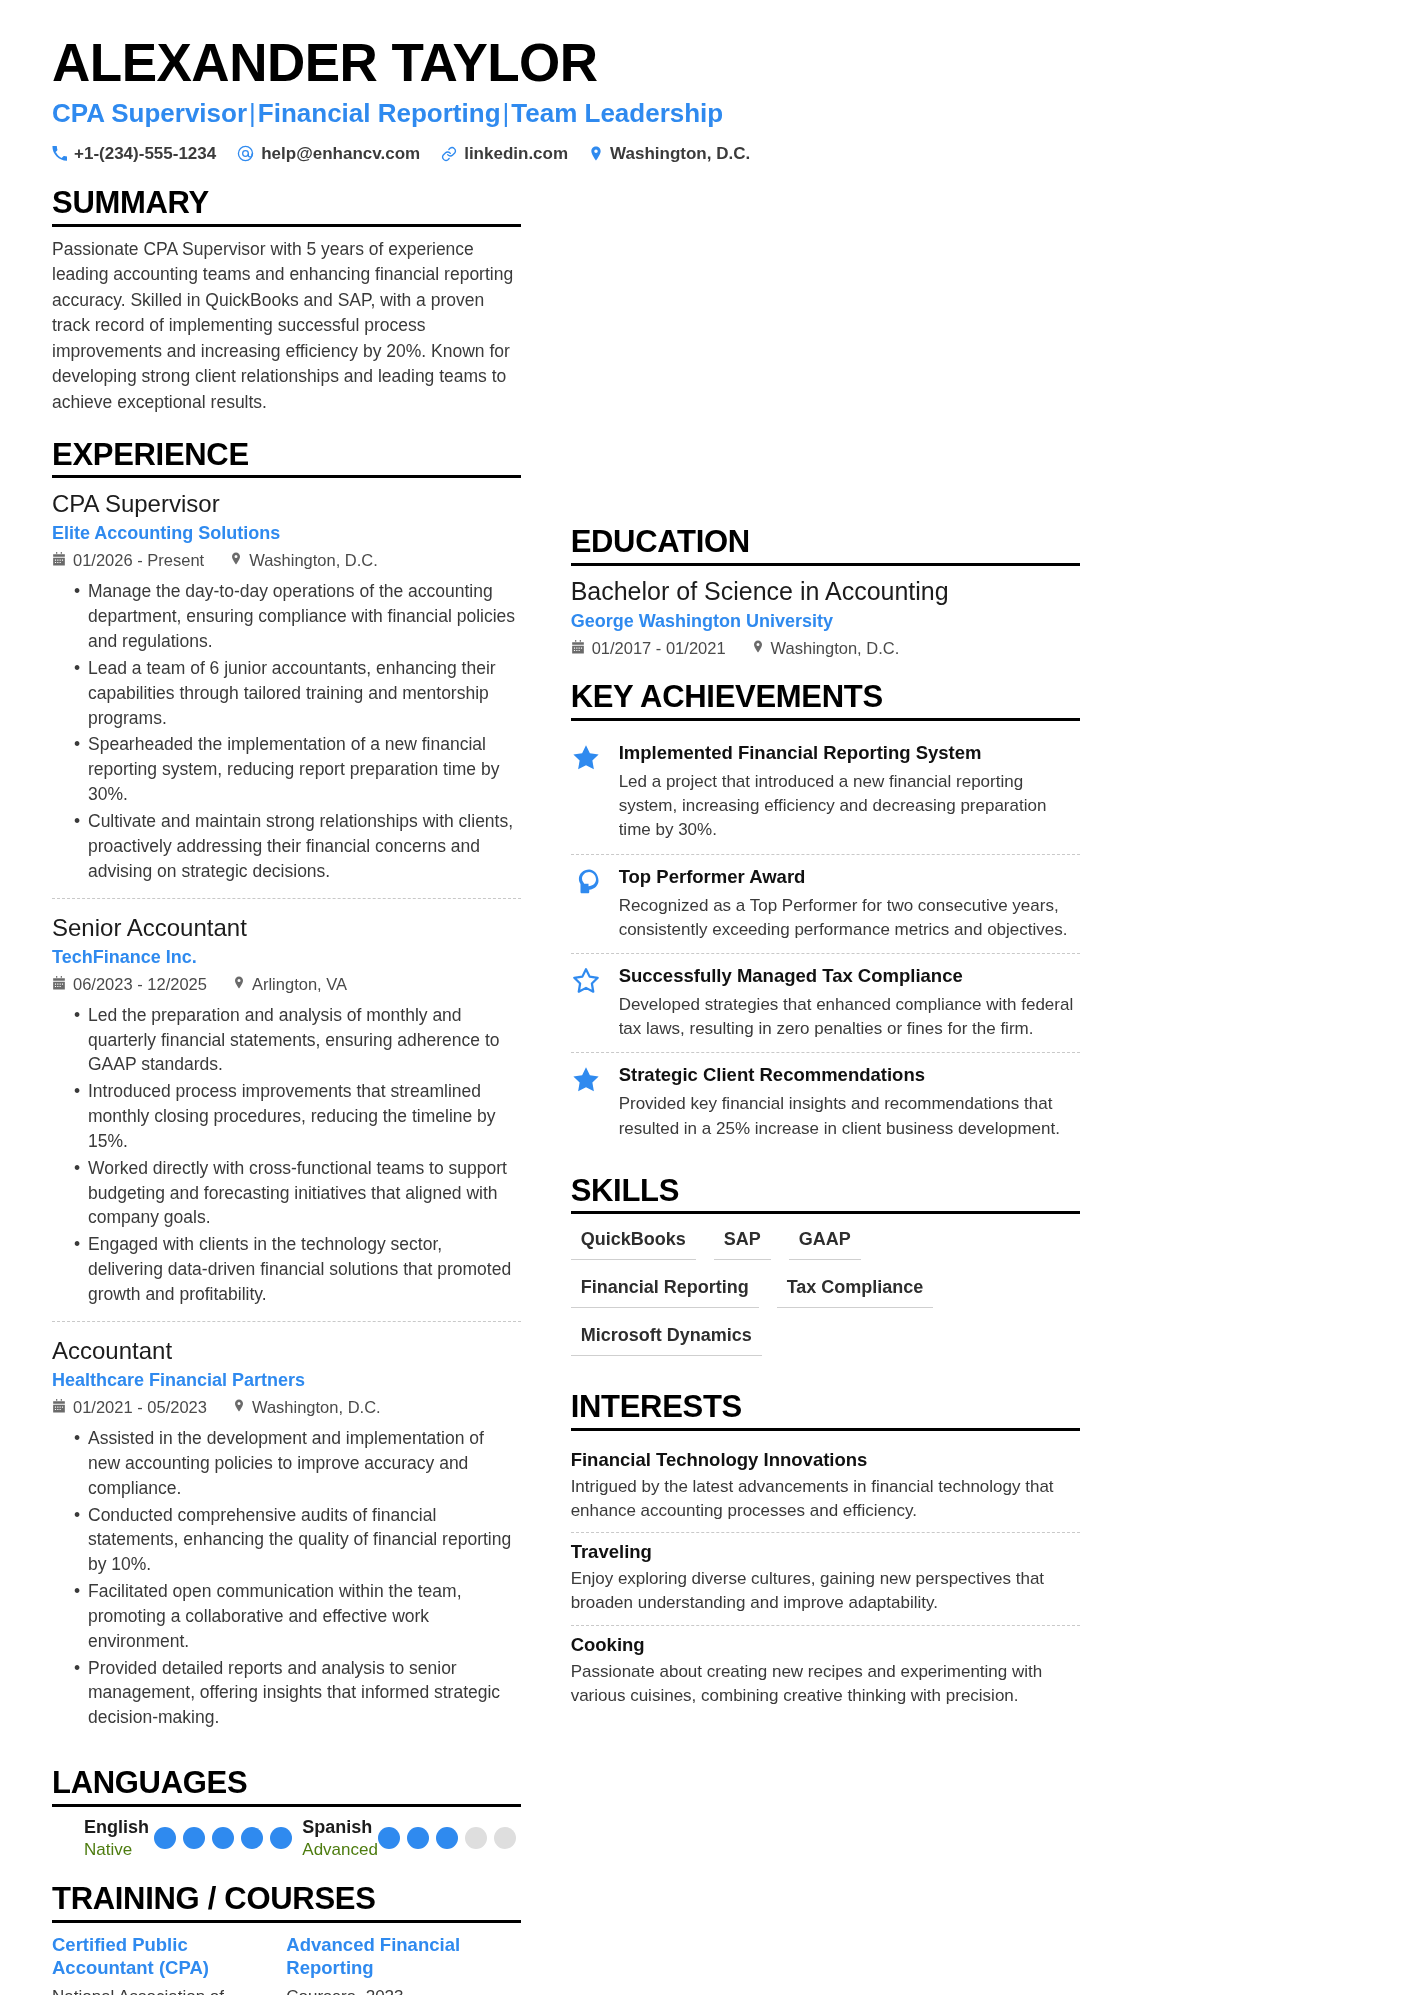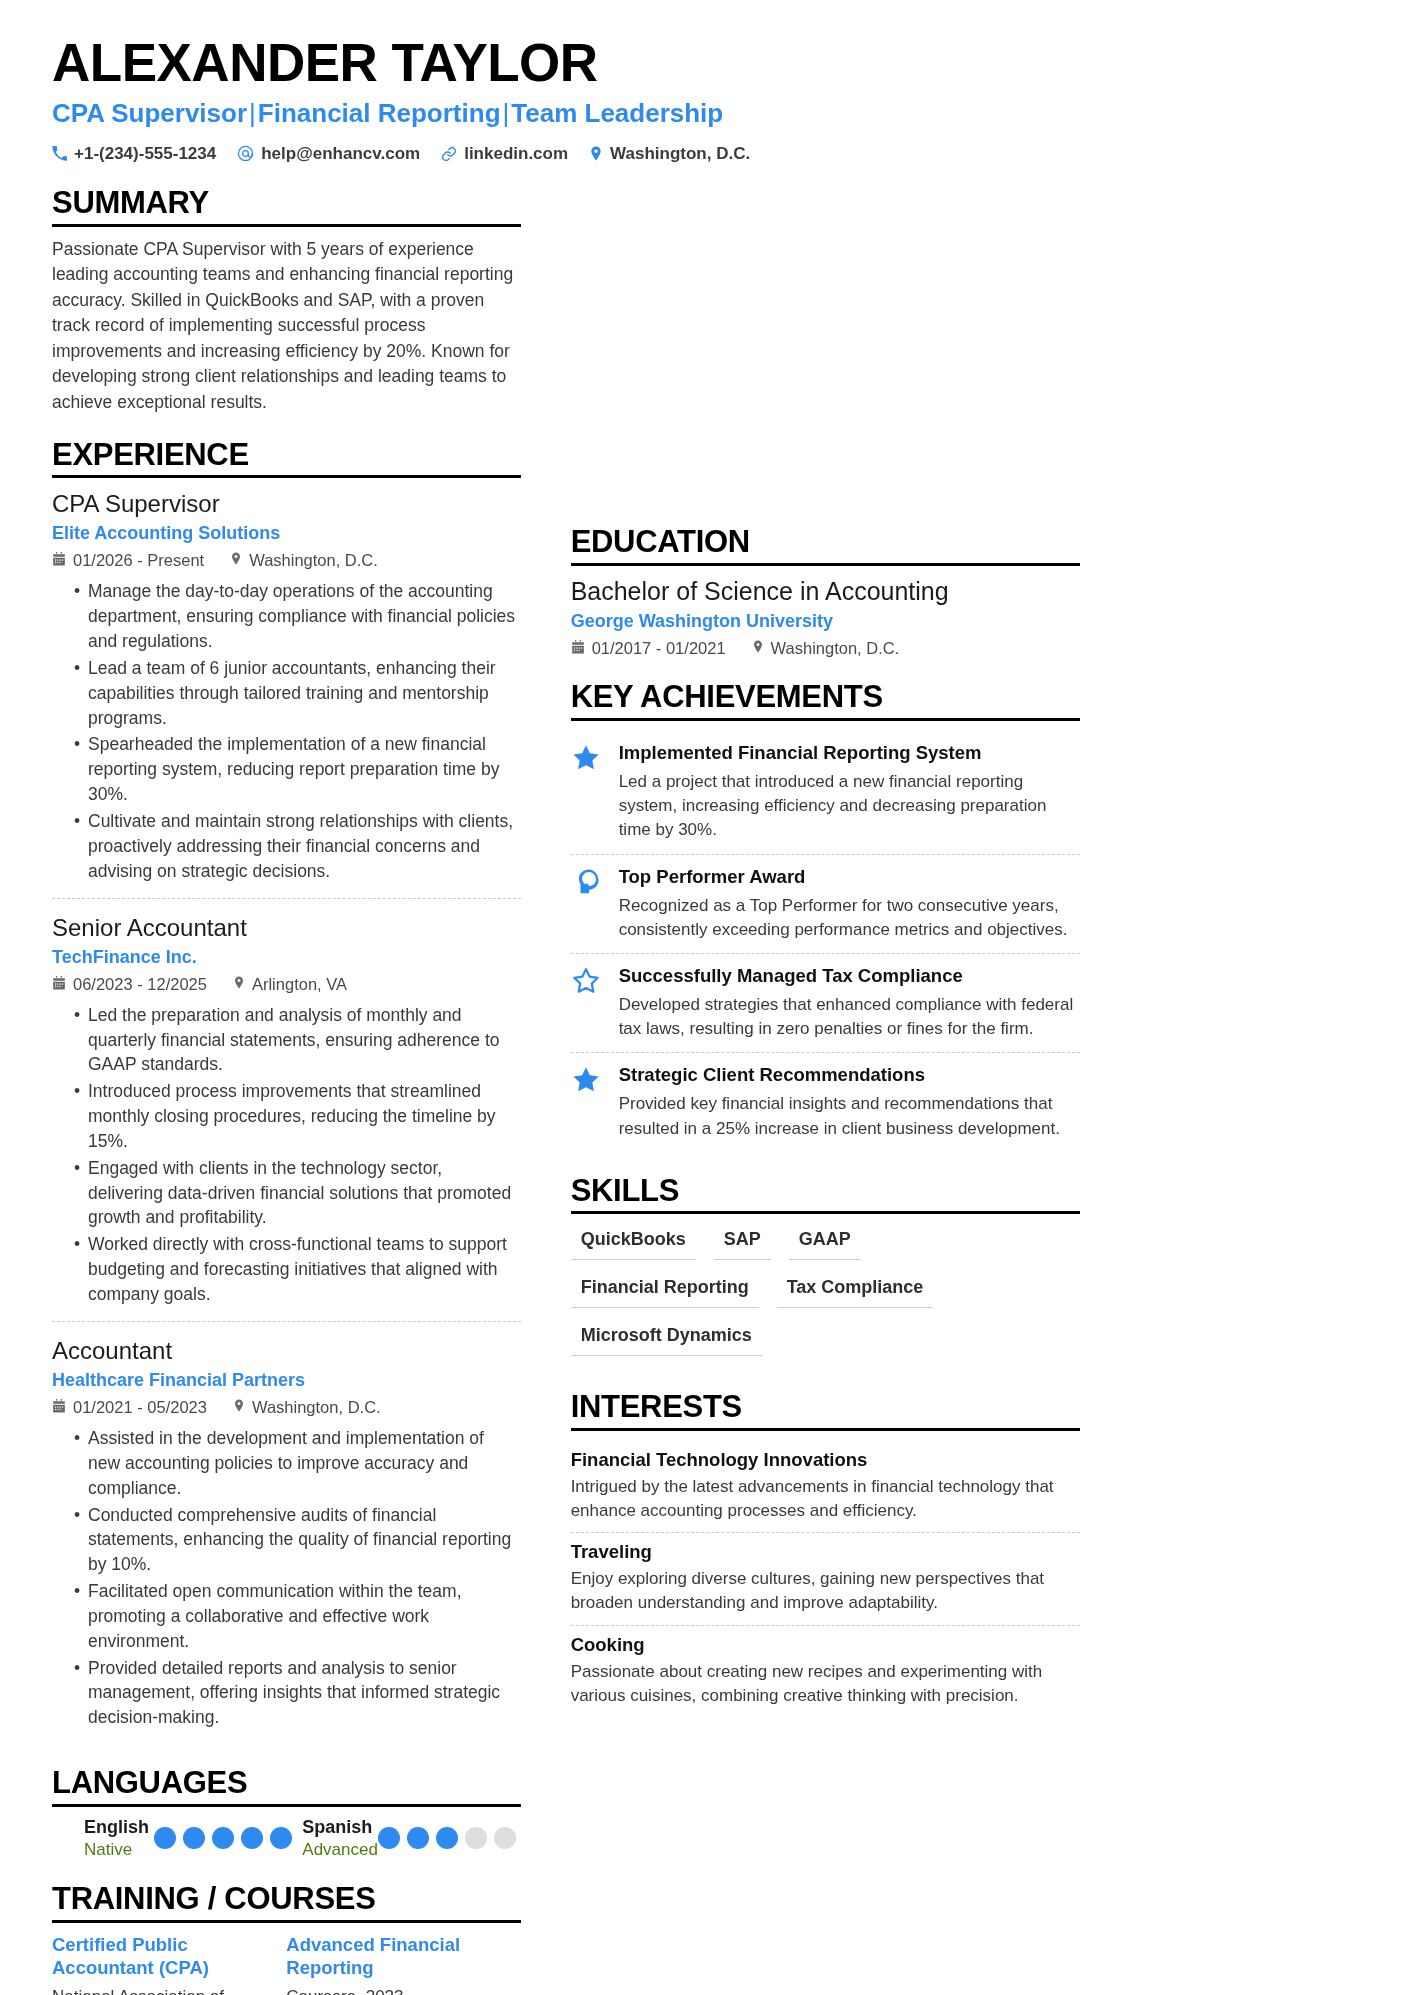--- a/index.html
+++ b/index.html
@@ -355,22 +355,22 @@
             <span class="m">
               <span><svg width="12" height="15" viewBox="0 0 24 24" fill="#6a6a6a">
                     <path d="M12 0C7.6 0 4 3.6 4 8c0 5.5 8 16 8 16s8-10.5 8-16c0-4.4-3.6-8-8-8zm0 11a3 3 0 1 1 0-6 3 3 0 0 1 0 6z"></path>
                   </svg></span>
               <span>Arlington, VA</span>
             </span>
           </div>
           <ul class="bullets">
             <li>Led the preparation and analysis of monthly and quarterly financial statements, ensuring adherence to GAAP standards.</li>
             <li>Introduced process improvements that streamlined monthly closing procedures, reducing the timeline by 15%.</li>
+            <li>Worked directly with cross-functional teams to support budgeting and forecasting initiatives that aligned with company goals.</li>
             <li>Engaged with clients in the technology sector, delivering data-driven financial solutions that promoted growth and profitability.</li>
-            <li>Worked directly with cross-functional teams to support budgeting and forecasting initiatives that aligned with company goals.</li>
           </ul>
         </div>
 
         <div class="job">
           <div class="job-title">Accountant</div>
           <div class="job-company">Healthcare Financial Partners</div>
           <div class="job-meta">
             <span class="m">
               <span><svg width="14" height="14" viewBox="0 0 24 24" fill="#6a6a6a">
                     <path d="M7 0h2v3H7zM15 0h2v3h-2zM2 4h20v4H2zM2 10h20v13H2zm3 3v2h2v-2zm4 0v2h2v-2zm4 0v2h2v-2zm4 0v2h2v-2zM5 17v2h2v-2zm4 0v2h2v-2zm4 0v2h2v-2z"></path>

